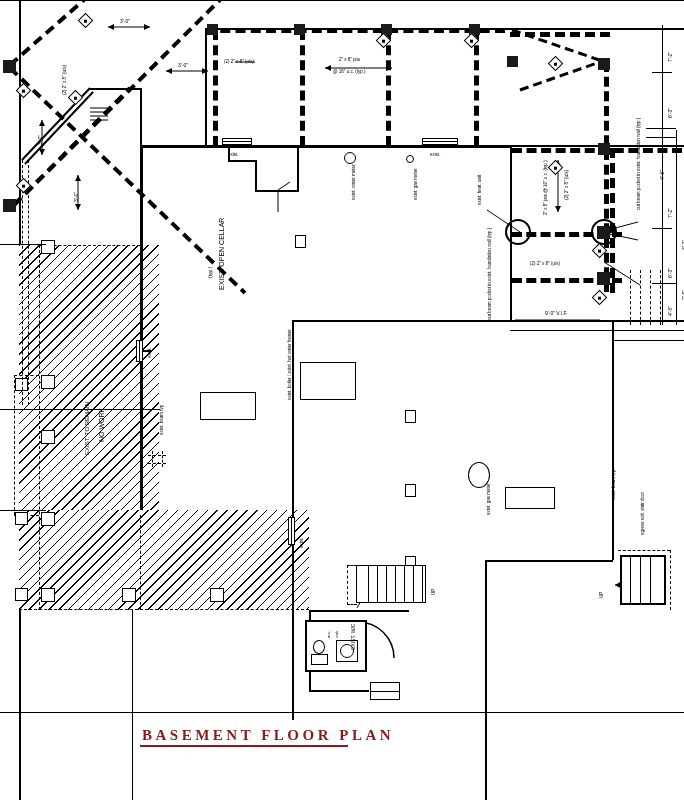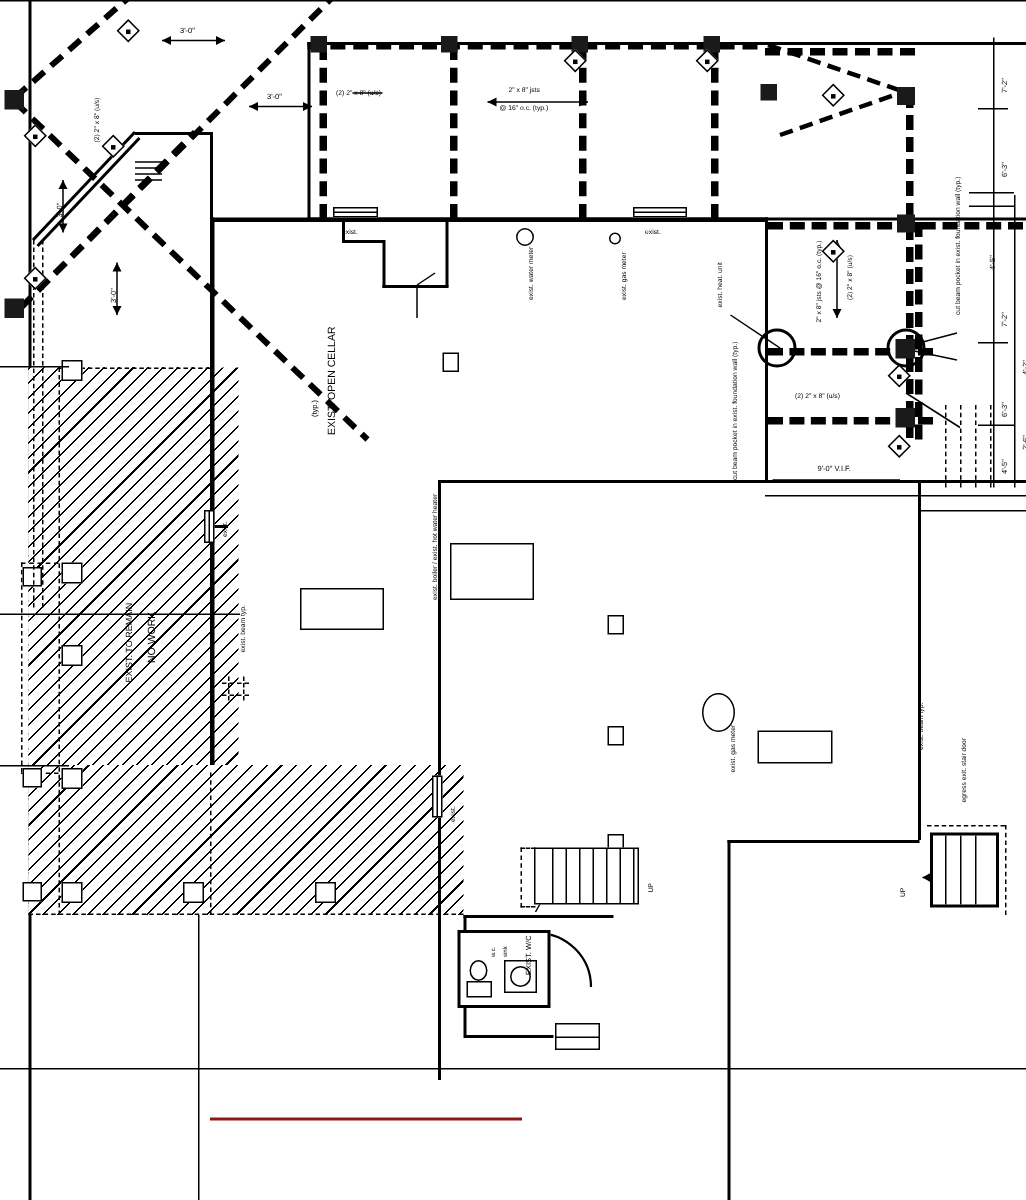--- a/index.html
+++ b/index.html
@@ -326,15 +326,16 @@
   <div class="txt t5 rot" style="left:668px;top:118px;">6'-3"</div>
   <div class="txt t5 rot" style="left:668px;top:218px;">7'-2"</div>
   <div class="txt t5 rot" style="left:668px;top:278px;">6'-3"</div>
   <div class="txt t5 rot" style="left:668px;top:316px;">4'-5"</div>
   <div class="txt t5 rot" style="left:682px;top:250px;">4'-2"</div>
   <div class="txt t5 rot" style="left:682px;top:300px;">2'-6"</div>
 
   <div class="txt t5" style="left:545px;top:311px;">9'-0" V.I.F.</div>
   <div class="txt t5 rot" style="left:660px;top:180px;">4'-5"</div>
 
+  <div class="title" style="left:142px;top:727px;">BASEMENT FLOOR PLAN</div>
   <div class="titleline" style="left:140px;top:745px;width:208px;"></div>
 
 </div>
 
 </body></html>

